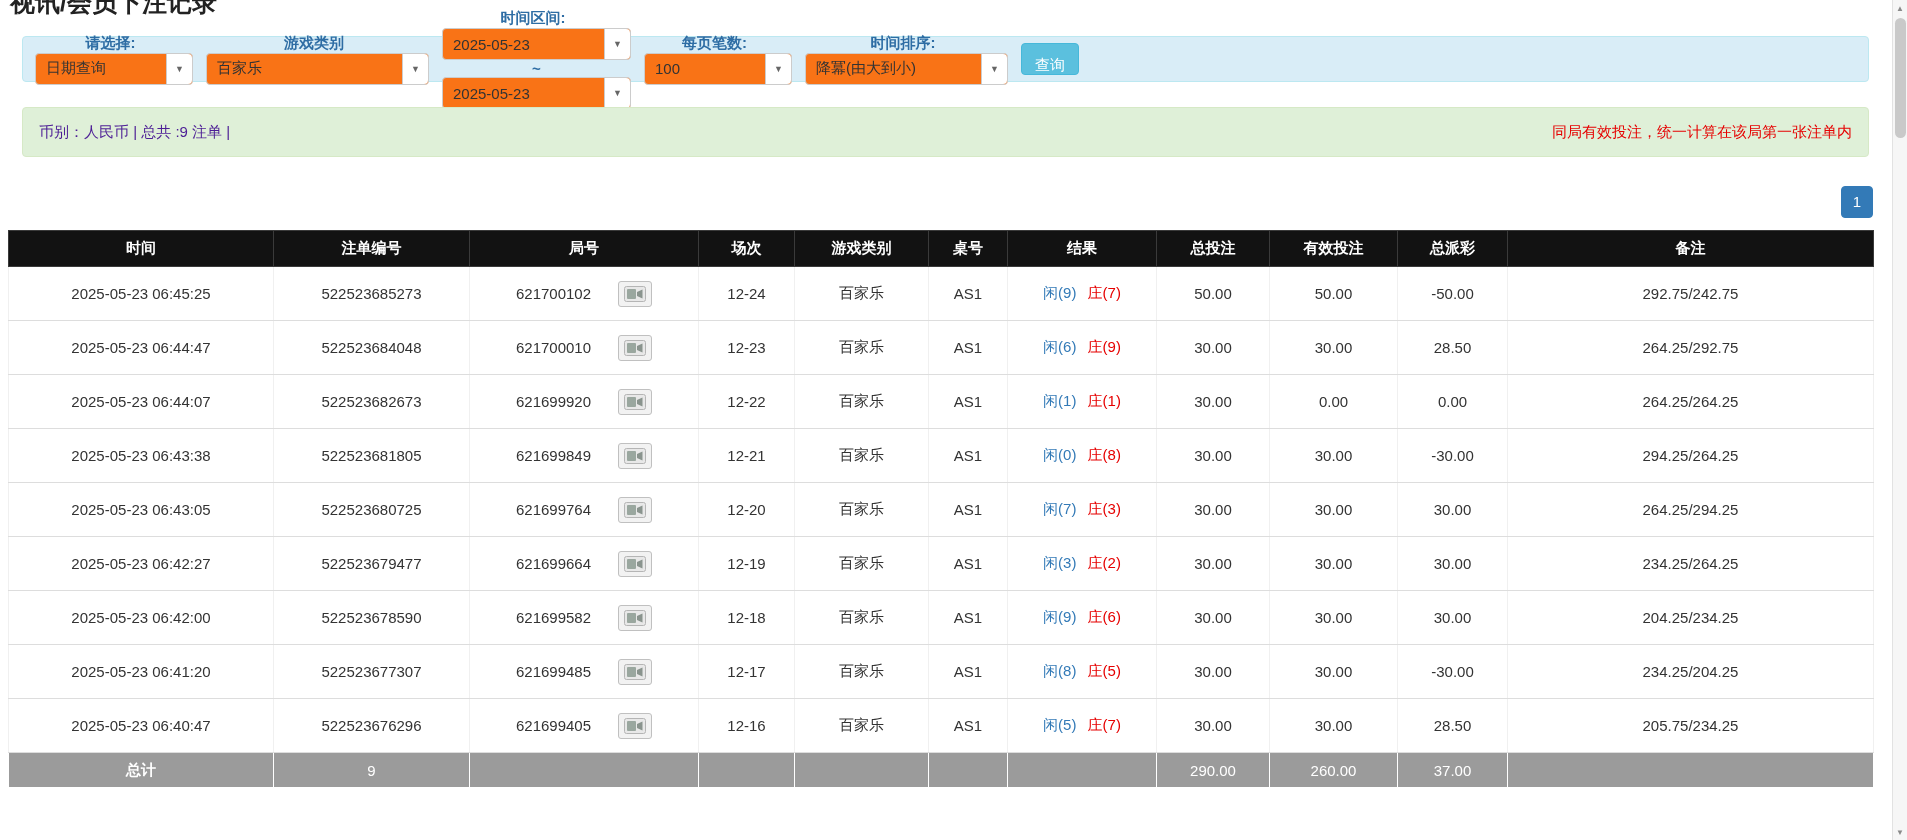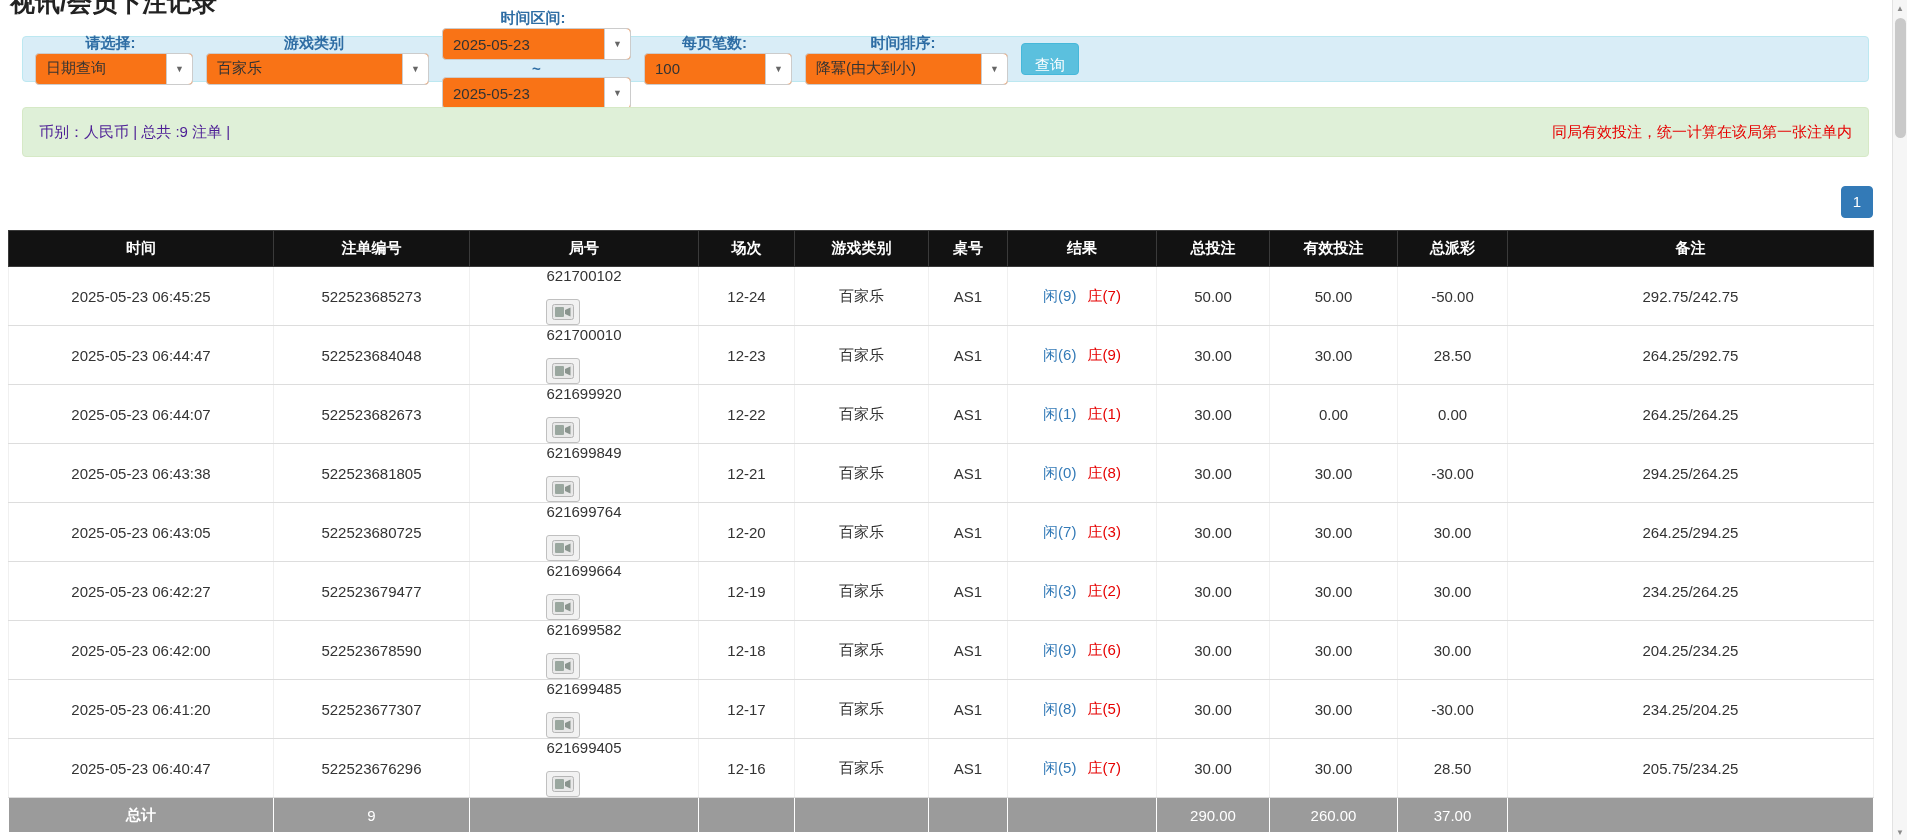--- a/index.html
+++ b/index.html
@@ -74,21 +74,21 @@
   tbody.data td {
     height: 54px; text-align: center; background: #fff; color: #333;
     border-bottom: 1px solid #ddd; border-left: 1px solid #f0f0f0;
     border-right: 1px solid #f0f0f0; padding: 0 4px; vertical-align: middle;
     white-space: nowrap; overflow: hidden;
   }
   .link-blue { color: #337ab7; cursor: pointer; }
   .res-player { color: #337ab7; margin-right: 7px; }
   .res-banker { color: #e60000; }
   .neg { color: #e60000; }
-  .round-cell-inner { display: inline-flex; gap: 15px; flex-direction: column; }
+  .round-cell-inner { display: inline-flex; align-items: center; gap: 27px; }
   .video-btn {
     display: inline-flex; align-items: center; justify-content: center;
     width: 34px; height: 26px; background: #f2f2f2; border: 1px solid #c0c0c0;
     border-radius: 3px; cursor: pointer;
   }
   tbody.foot td {
     height: 35px; text-align: center; background: #9b9b9b; color: #fff;
     border: 1px solid #fff; padding: 0 4px;
   }
   tbody.foot td.lbl { font-weight: bold; }

